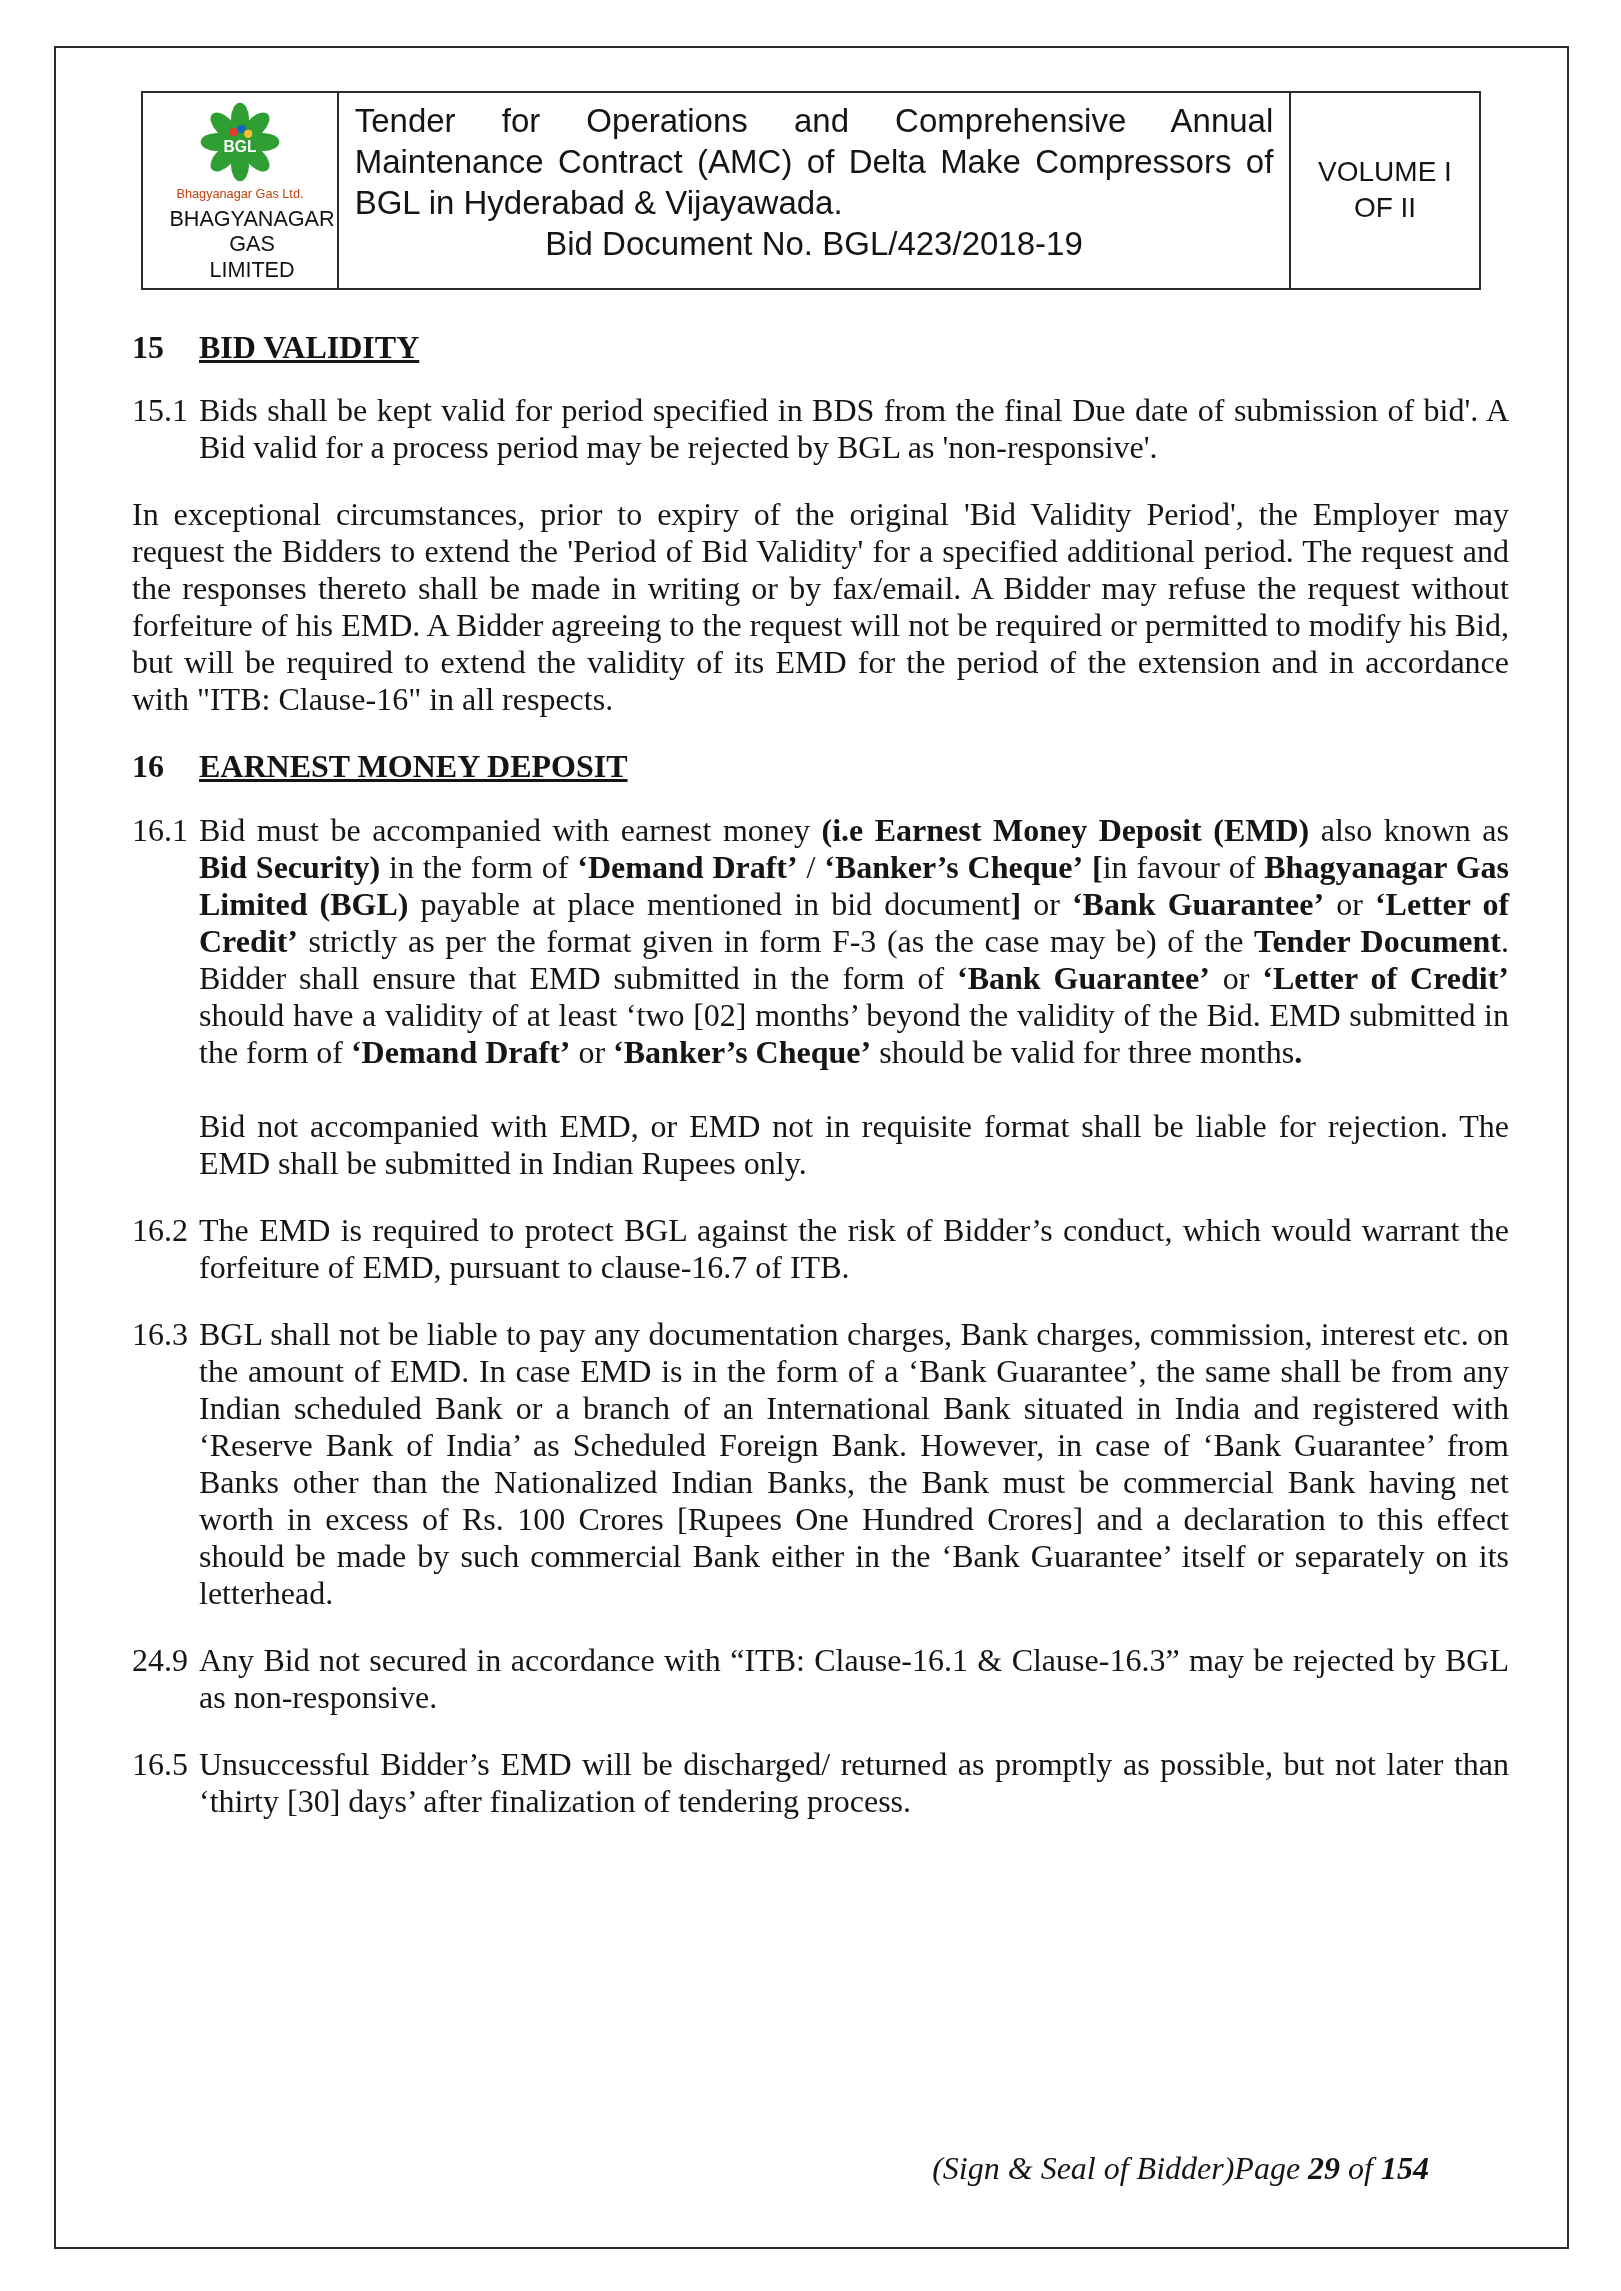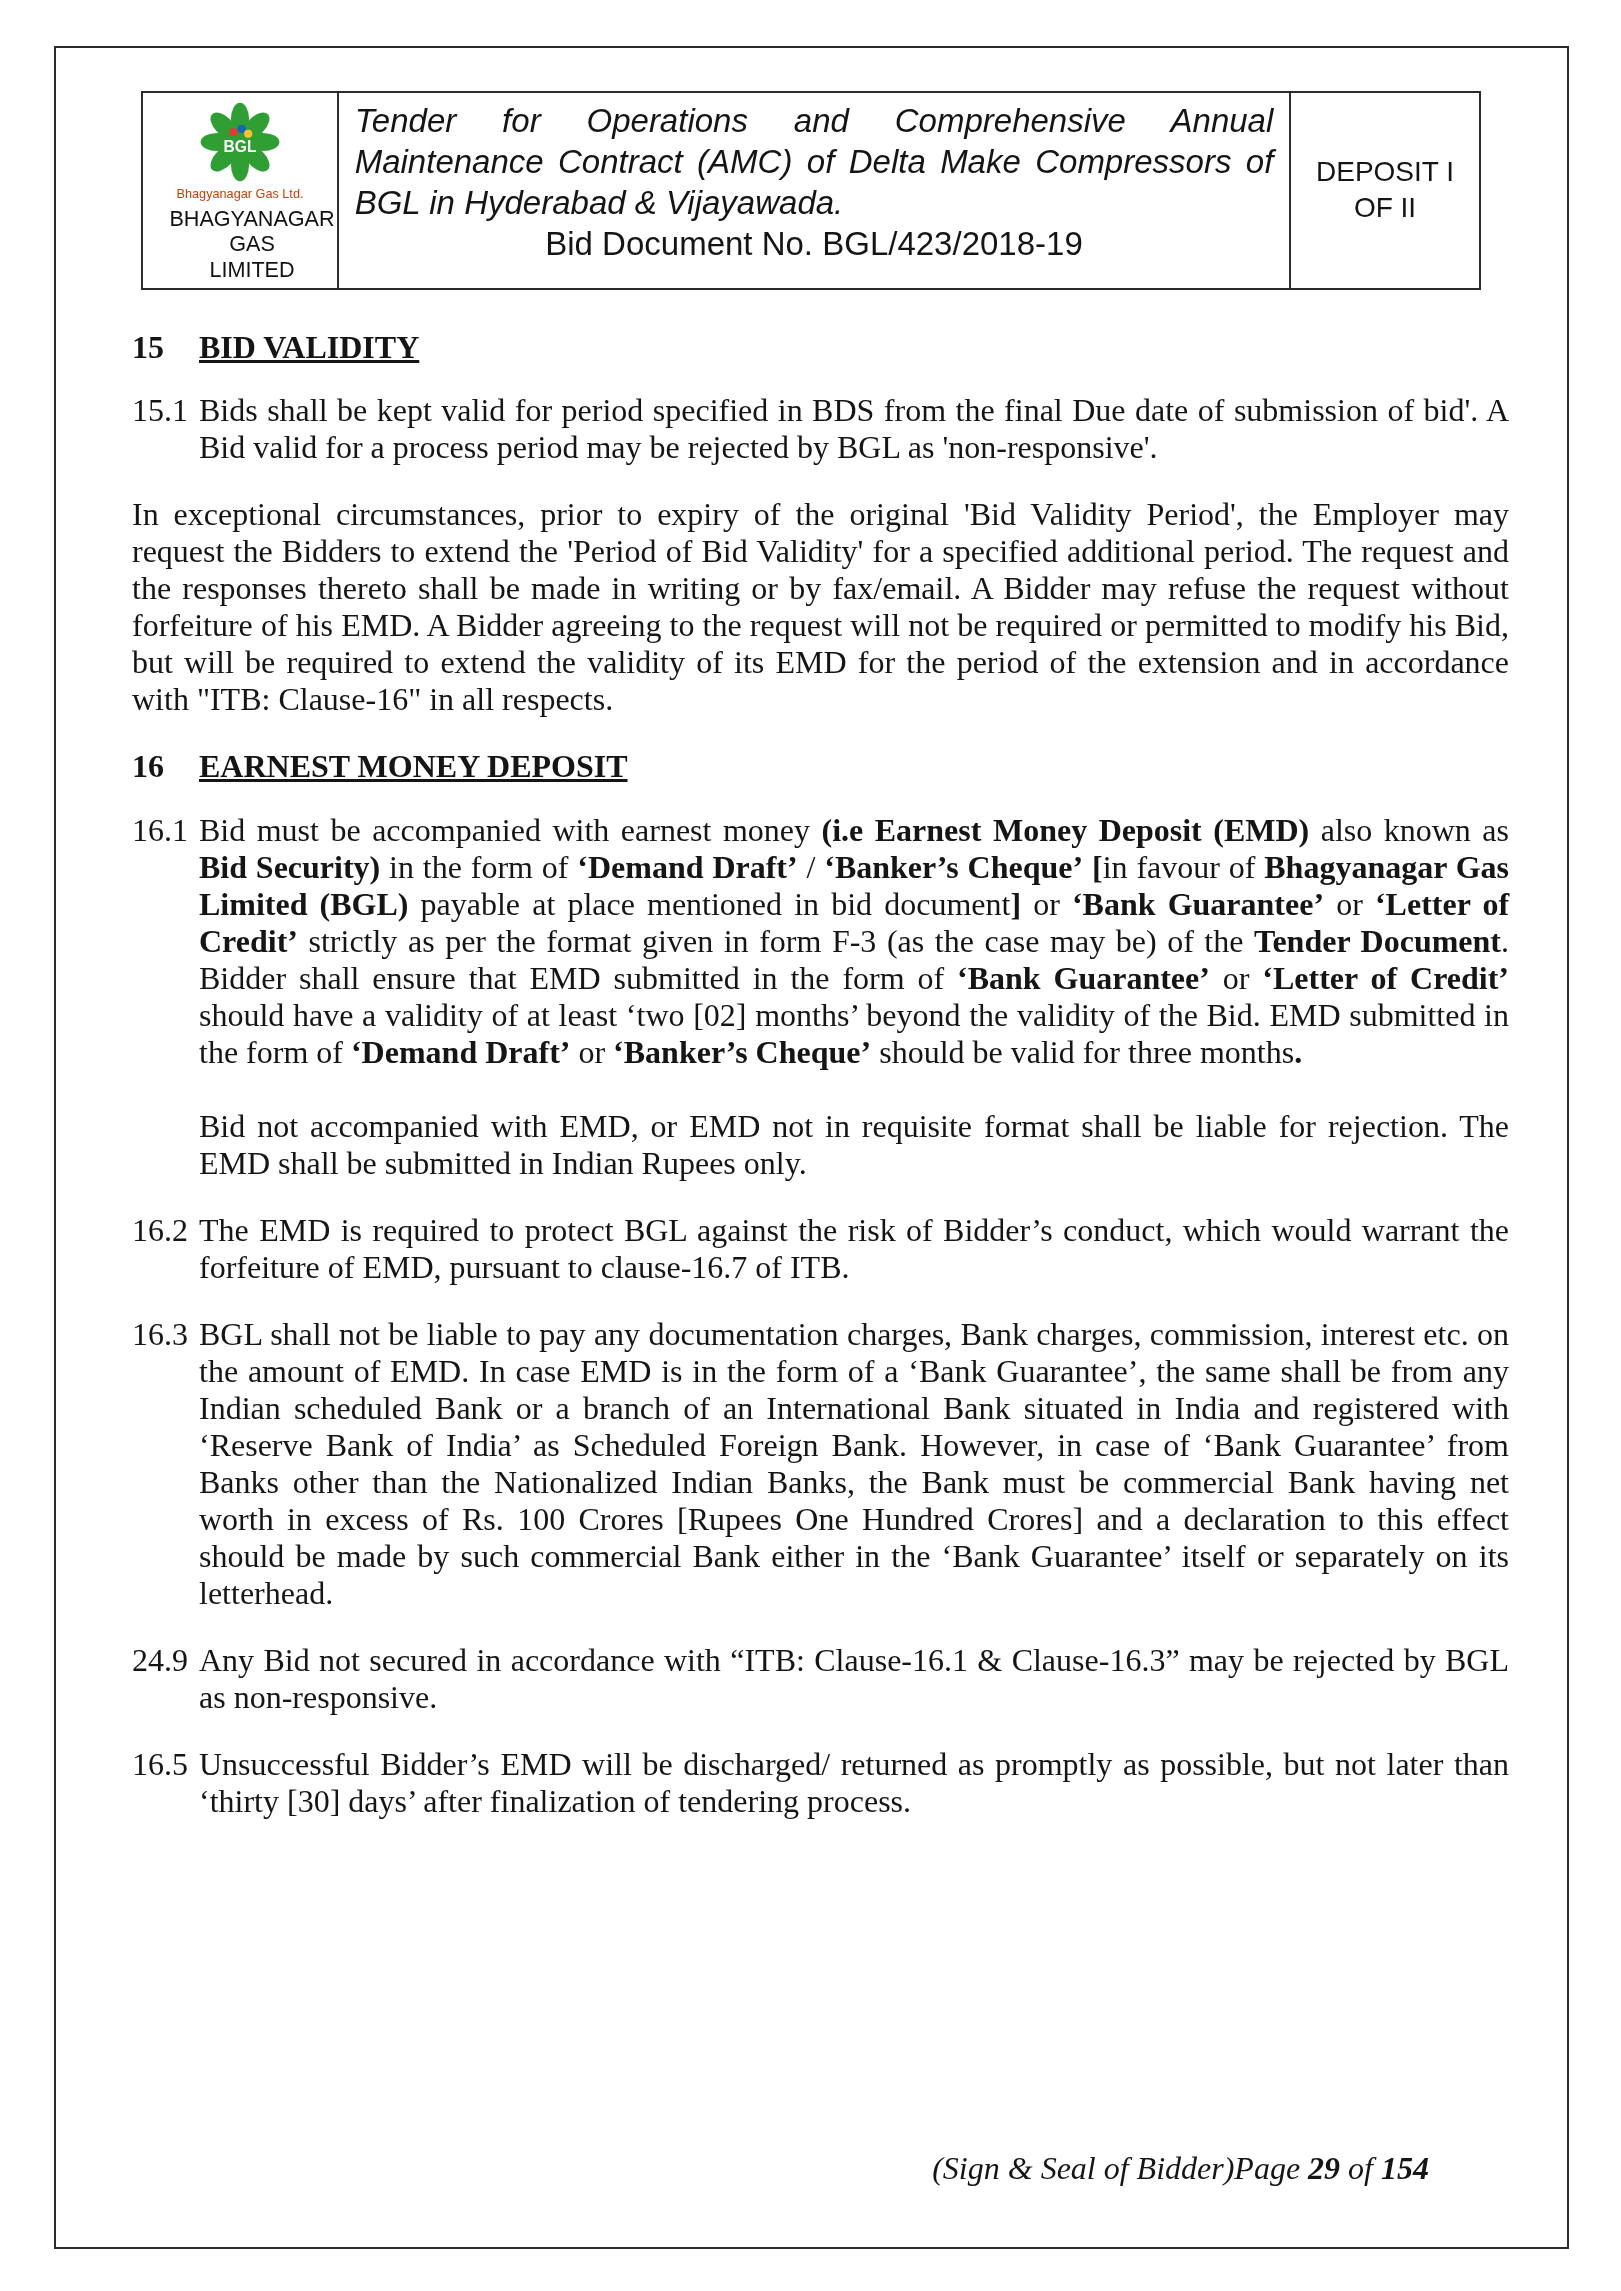--- a/index.html
+++ b/index.html
@@ -38,21 +38,21 @@
     font-family: "Liberation Sans", sans-serif;
     font-size: 21.6px; line-height: 1.18; text-align: center;
     margin-top: 3.9px; color: #111; padding-left: 24px;
   }
   .title-cell {
     flex: 1;
     padding: 7.8px 15.7px 5.9px 15.7px;
     font-family: "Liberation Sans", sans-serif;
     font-size: 33px; line-height: 1.24;
   }
-  .title-main { text-align: justify; font-style: italic; }
+  .title-main { text-align: justify; }
   .title-docno { text-align: center; }
   .volume-cell {
     width: 188px; border-right: none;
     display: flex; flex-direction: column; align-items: center; justify-content: center;
     font-family: "Liberation Sans", sans-serif;
     font-size: 28px; line-height: 1.3; text-align: center;
   }
   
   .content {
     margin: 39px 58px 0 76px;
@@ -104,21 +104,21 @@
       <div class="org-name">
         <div>BHAGYANAGAR GAS</div>
         <div>LIMITED</div>
       </div>
     </div>
     <div class="hcell title-cell">
       <div class="title-main">Tender for Operations and Comprehensive Annual Maintenance Contract (AMC) of Delta Make Compressors of BGL in Hyderabad &amp; Vijayawada.</div>
       <div class="title-docno">Bid Document No. BGL/423/2018-19</div>
     </div>
     <div class="hcell volume-cell">
-      <div>DEPOSIT I</div>
+      <div>VOLUME I</div>
       <div>OF II</div>
     </div>
   </div>
 
   <div class="content">
 
     <div class="row heading-row">
       <div class="num bold">15</div>
       <div class="text"><span class="section-heading">BID VALIDITY</span></div>
     </div>

